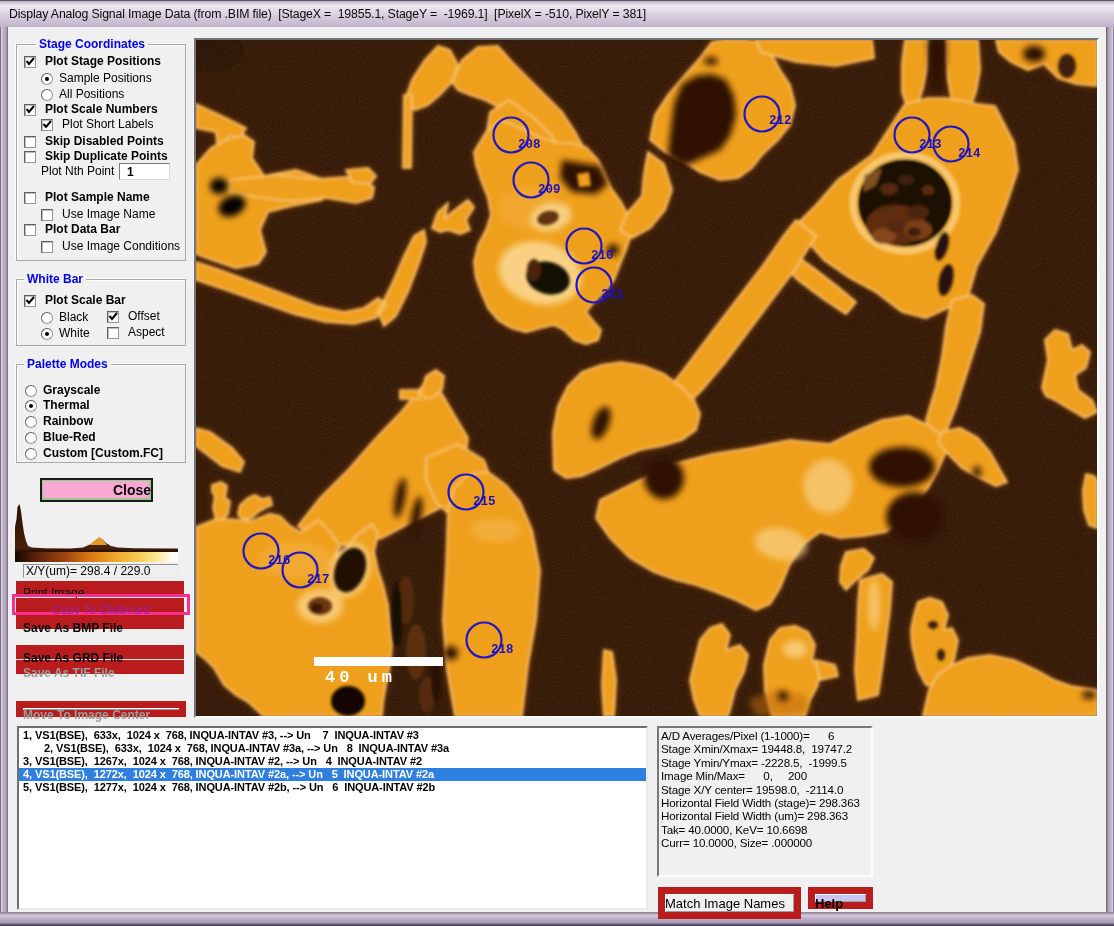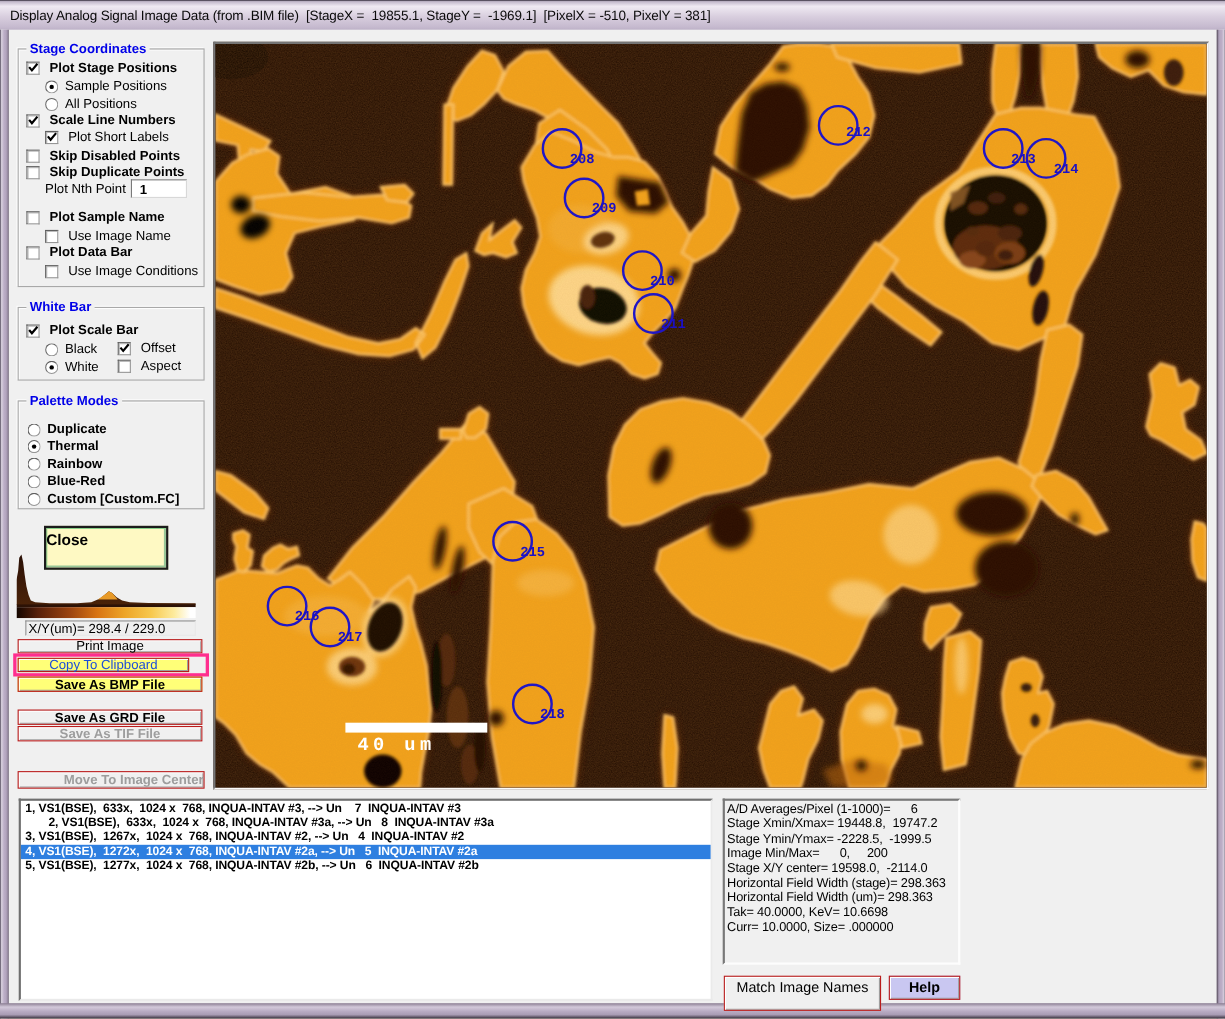--- a/index.html
+++ b/index.html
@@ -11,49 +11,49 @@
 .bR{right:0;top:27px;width:8px;bottom:0;background:linear-gradient(90deg,#6e6375 10%,#93879e 16%,#b6a8c1 35%,#bcaec7 60%,#d9d1df 85%,#494253)}
 .bB{left:0;bottom:0;width:1114px;height:14px;background:linear-gradient(#8a7d92,#d2c8d9 25%,#b6a9c1 55%,#a89bb3 75%,#4a4250 95%,#413a48)}
 .gbox{border:1px solid #a8a8a8;box-shadow:1px 1px 0 #fdfdfd inset,-1px -1px 0 #fdfdfd}
 .glabel{font-weight:bold;font-size:12px;color:#0000e8;background:#f0f0f0;padding:0 3px;white-space:nowrap}
 .cb{width:12px;height:12px;background:#fff;border:1px solid #969696;border-top-color:#5f5f5f;border-left-color:#5f5f5f;box-shadow:1px 1px 0 rgba(64,64,64,.35) inset}
 .rb{width:12px;height:12px;background:#fff;border:1px solid #969696;border-top-color:#5f5f5f;border-left-color:#5f5f5f;border-radius:50%}
 .rb.on::after{content:"";position:absolute;left:3px;top:3px;width:4px;height:4px;border-radius:50%;background:#000}
 .lb{font-size:12px;font-weight:bold;color:#000;white-space:nowrap}
 .ln{font-size:12px;color:#000;white-space:nowrap}
 .ck{position:absolute;left:-1px;top:-2px;font-weight:bold}
-.btn{background:#f0f0f0;border:1px solid #b91c1c;box-shadow:1px 1px 0 #fff inset,-1px -1px 0 #9e9e9e inset;text-align:center;white-space:nowrap}
+.btn{background:#f0f0f0;border:7px solid #b91c1c;box-shadow:1px 1px 0 #fff inset,-1px -1px 0 #9e9e9e inset;white-space:nowrap}
 .ybtn{background:#ffff78}
 .row{font-size:11px;font-weight:bold;white-space:pre;line-height:13.1px;padding-left:4px;letter-spacing:-0.1px}
 </style>
 </head>
 <body>
 <div class="a titlebar"></div>
 <div class="a titletext">Display Analog Signal Image Data (from .BIM file)&nbsp; [StageX =&nbsp; 19855.1, StageY =&nbsp; -1969.1]&nbsp; [PixelX = -510, PixelY = 381]</div>
 <div class="a bL"></div>
 <div class="a bR"></div>
 <div class="a bB"></div>
 <div class="a gbox" style="left:16px;top:44px;width:170px;height:217px"></div>
-<div class="a glabel" style="left:24px;top:37px">Stage Coordinates</div>
+<div class="a glabel" style="left:36px;top:37px">Stage Coordinates</div>
 <div class="a cb" style="left:24px;top:56px">
     <svg class="ck" width="13" height="13" viewBox="0 0 13 13">
       <path d="M2.5 6 L5 9 L10 3" stroke="#000" stroke-width="2" fill="none"></path>
     </svg>
   </div>
 <div class="a lb" style="left:45px;top:54px;font-size:12px">Plot Stage Positions</div>
 <div class="a rb on" style="left:41px;top:73px"></div>
 <div class="a ln" style="left:59px;top:71px;font-size:12px">Sample Positions</div>
 <div class="a rb" style="left:41px;top:89px"></div>
 <div class="a ln" style="left:59px;top:87px;font-size:12px">All Positions</div>
 <div class="a cb" style="left:24px;top:104px">
     <svg class="ck" width="13" height="13" viewBox="0 0 13 13">
       <path d="M2.5 6 L5 9 L10 3" stroke="#000" stroke-width="2" fill="none"></path>
     </svg>
   </div>
-<div class="a lb" style="left:45px;top:102px;font-size:12px">Scale Line Numbers</div>
+<div class="a lb" style="left:45px;top:102px;font-size:12px">Plot Scale Numbers</div>
 <div class="a cb" style="left:41px;top:119px">
     <svg class="ck" width="13" height="13" viewBox="0 0 13 13">
       <path d="M2.5 6 L5 9 L10 3" stroke="#000" stroke-width="2" fill="none"></path>
     </svg>
   </div>
 <div class="a ln" style="left:62px;top:117px;font-size:12px">Plot Short Labels</div>
 <div class="a cb" style="left:24px;top:136px"></div>
 <div class="a lb" style="left:45px;top:134px;font-size:12px">Skip Disabled Points</div>
 <div class="a cb" style="left:24px;top:151px"></div>
 <div class="a lb" style="left:45px;top:149px;font-size:12px">Skip Duplicate Points</div>
@@ -84,30 +84,30 @@
     </svg>
   </div>
 <div class="a ln" style="left:128px;top:309px;font-size:12px">Offset</div>
 <div class="a rb on" style="left:41px;top:328px"></div>
 <div class="a ln" style="left:59px;top:326px;font-size:12px">White</div>
 <div class="a cb" style="left:107px;top:327px"></div>
 <div class="a ln" style="left:128px;top:325px;font-size:12px">Aspect</div>
 <div class="a gbox" style="left:16px;top:364px;width:170px;height:99px"></div>
 <div class="a glabel" style="left:24px;top:357px">Palette Modes</div>
 <div class="a rb" style="left:25px;top:385px"></div>
-<div class="a lb" style="left:43px;top:383px;font-size:12px">Duplicate</div>
+<div class="a lb" style="left:43px;top:383px;font-size:12px">Grayscale</div>
 <div class="a rb on" style="left:25px;top:400px"></div>
 <div class="a lb" style="left:43px;top:398px;font-size:12px">Thermal</div>
 <div class="a rb" style="left:25px;top:416px"></div>
 <div class="a lb" style="left:43px;top:414px;font-size:12px">Rainbow</div>
 <div class="a rb" style="left:25px;top:432px"></div>
 <div class="a lb" style="left:43px;top:430px;font-size:12px">Blue-Red</div>
 <div class="a rb" style="left:25px;top:448px"></div>
 <div class="a lb" style="left:43px;top:446px;font-size:12px">Custom [Custom.FC]</div>
-<div class="a" style="left:40px;top:478px;width:113px;height:40px;background:#fef9c3;border:2px solid #1c1c1c;box-shadow:1px 1px 0 #8ad08a inset,-2px -2px 0 #98c798 inset;text-align:left;font-weight:bold;font-size:14px;line-height:21px">Close</div>
+<div class="a" style="left:40px;top:478px;width:113px;height:24px;background:#f9a8d4;border:2px solid #1c1c1c;box-shadow:1px 1px 0 #8ad08a inset,-2px -2px 0 #98c798 inset;text-align:right;font-weight:bold;font-size:14px;line-height:21px">Close</div>
 <svg class="a" style="left:15px;top:503px" width="163" height="59" viewBox="0 0 163 59">
 <defs>
 <linearGradient id="hg" x1="0" y1="0" x2="1" y2="0">
 <stop offset="0" stop-color="#140600"></stop>
         <stop offset="0.12" stop-color="#58200a"></stop>
         <stop offset="0.3" stop-color="#9c4410"></stop>
         <stop offset="0.45" stop-color="#d87414"></stop>
         <stop offset="0.6" stop-color="#eda427"></stop>
         <stop offset="0.75" stop-color="#f7c84e"></stop>
         <stop offset="0.88" stop-color="#fdeb9e"></stop>
@@ -120,25 +120,25 @@
 </defs>
 <path d="M0 47 L0 24 L1.5 16 L2.5 4 L4.5 1 L6 8 L7.5 20 L9 30 L11 38 L13 43 L17 44.5 L30 45.3 L55 45.5 L68 44.5 L76 41 L81 37 L84 34.5 L87 36 L91 40 L96 43 L103 44.5 L120 45.2 L163 45.5 L163 47 Z" fill="url(#sg)"></path>
 <path d="M74 42 L81 37 L84 34.5 L87 36 L92 42 Z" fill="#e89a28"></path>
 <rect x="0" y="46.5" width="163" height="2.5" fill="#2c1206"></rect>
 <rect x="0" y="49" width="163" height="10" fill="url(#hg)"></rect>
 </svg>
 <div class="a" style="left:23px;top:564px;width:155px;height:14px;background:#efefef;border:1px solid #909090;border-right-color:#e8e8e8;border-bottom-color:#e8e8e8"></div>
 <div class="a ln" style="left:26px;top:564px;font-size:12px">X/Y(um)= 298.4 / 229.0</div>
 <div class="a btn " style="left:16px;top:581px;width:168px;height:13px;font-size:12px;font-weight:normal;color:#000;line-height:11px;">Print Image</div>
 <div class="a" style="left:12px;top:594px;width:178px;height:21px;border:3px solid #ff2e8e"></div>
-<div class="a btn ybtn" style="left:16px;top:598px;width:156px;height:13px;font-size:12px;font-weight:normal;color:#1d4ed8;line-height:11px;">Copy To Clipboard</div>
+<div class="a btn ybtn" style="left:16px;top:598px;width:168px;height:13px;font-size:12px;font-weight:normal;color:#a21caf;line-height:11px;padding-left:29px;">Copy To Clipboard</div>
 <div class="a btn ybtn" style="left:16px;top:615px;width:168px;height:14px;font-size:12px;font-weight:bold;color:#000;line-height:12px;">Save As BMP File</div>
 <div class="a btn " style="left:16px;top:630px;width:168px;height:14px;font-size:12px;font-weight:bold;color:#9d9d9d;line-height:12px;margin-top:30px;">Save As TIF File</div>
 <div class="a btn " style="left:16px;top:645px;width:168px;height:14px;font-size:12px;font-weight:bold;color:#000;line-height:12px;">Save As GRD File</div>
-<div class="a btn " style="left:16px;top:701px;width:170px;height:16px;font-size:12px;font-weight:bold;color:#9d9d9d;line-height:14px;padding-left:41px;">Move To Image Center</div>
+<div class="a btn " style="left:16px;top:701px;width:170px;height:16px;font-size:12px;font-weight:bold;color:#9d9d9d;line-height:14px;">Move To Image Center</div>
 <div class="a" style="left:17px;top:726px;width:631px;height:184px;background:#fff;border:2px solid;border-color:#6f6f6f #eaeaea #eaeaea #6f6f6f"></div>
 <div class="a row" style="left:19px;top:729px;width:627px;">1, VS1(BSE),&nbsp; 633x,&nbsp; 1024 x&nbsp; 768, INQUA-INTAV #3, --&gt; Un&nbsp;&nbsp;&nbsp; 7&nbsp; INQUA-INTAV #3</div>
 <div class="a row" style="left:19px;top:742px;width:627px;margin-left:21px;">2, VS1(BSE),&nbsp; 633x,&nbsp; 1024 x&nbsp; 768, INQUA-INTAV #3a, --&gt; Un&nbsp;&nbsp; 8&nbsp; INQUA-INTAV #3a</div>
 <div class="a row" style="left:19px;top:755px;width:627px;">3, VS1(BSE),&nbsp; 1267x,&nbsp; 1024 x&nbsp; 768, INQUA-INTAV #2, --&gt; Un&nbsp;&nbsp; 4&nbsp; INQUA-INTAV #2</div>
 <div class="a row" style="left:19px;top:768px;width:627px; background:#2e7fe0;color:#fff;">4, VS1(BSE),&nbsp; 1272x,&nbsp; 1024 x&nbsp; 768, INQUA-INTAV #2a, --&gt; Un&nbsp;&nbsp; 5&nbsp; INQUA-INTAV #2a</div>
 <div class="a row" style="left:19px;top:781px;width:711px;">5, VS1(BSE),&nbsp; 1277x,&nbsp; 1024 x&nbsp; 768, INQUA-INTAV #2b, --&gt; Un&nbsp;&nbsp; 6&nbsp; INQUA-INTAV #2b</div>
 <div class="a" style="left:657px;top:726px;width:216px;height:151px;background:#f0f0f0;border:2px solid;border-color:#787878 #fdfdfd #fdfdfd #787878"></div>
 <div class="a" style="left:661px;top:729px;font-size:11.6px;white-space:nowrap;letter-spacing:-0.15px">A/D Averages/Pixel (1-1000)=&nbsp;&nbsp;&nbsp;&nbsp;&nbsp; 6</div>
 <div class="a" style="left:661px;top:742.4px;font-size:11.6px;white-space:nowrap;letter-spacing:-0.15px">Stage Xmin/Xmax= 19448.8,&nbsp; 19747.2</div>
 <div class="a" style="left:661px;top:755.8px;font-size:11.6px;white-space:nowrap;letter-spacing:-0.15px">Stage Ymin/Ymax= -2228.5,&nbsp; -1999.5</div>

